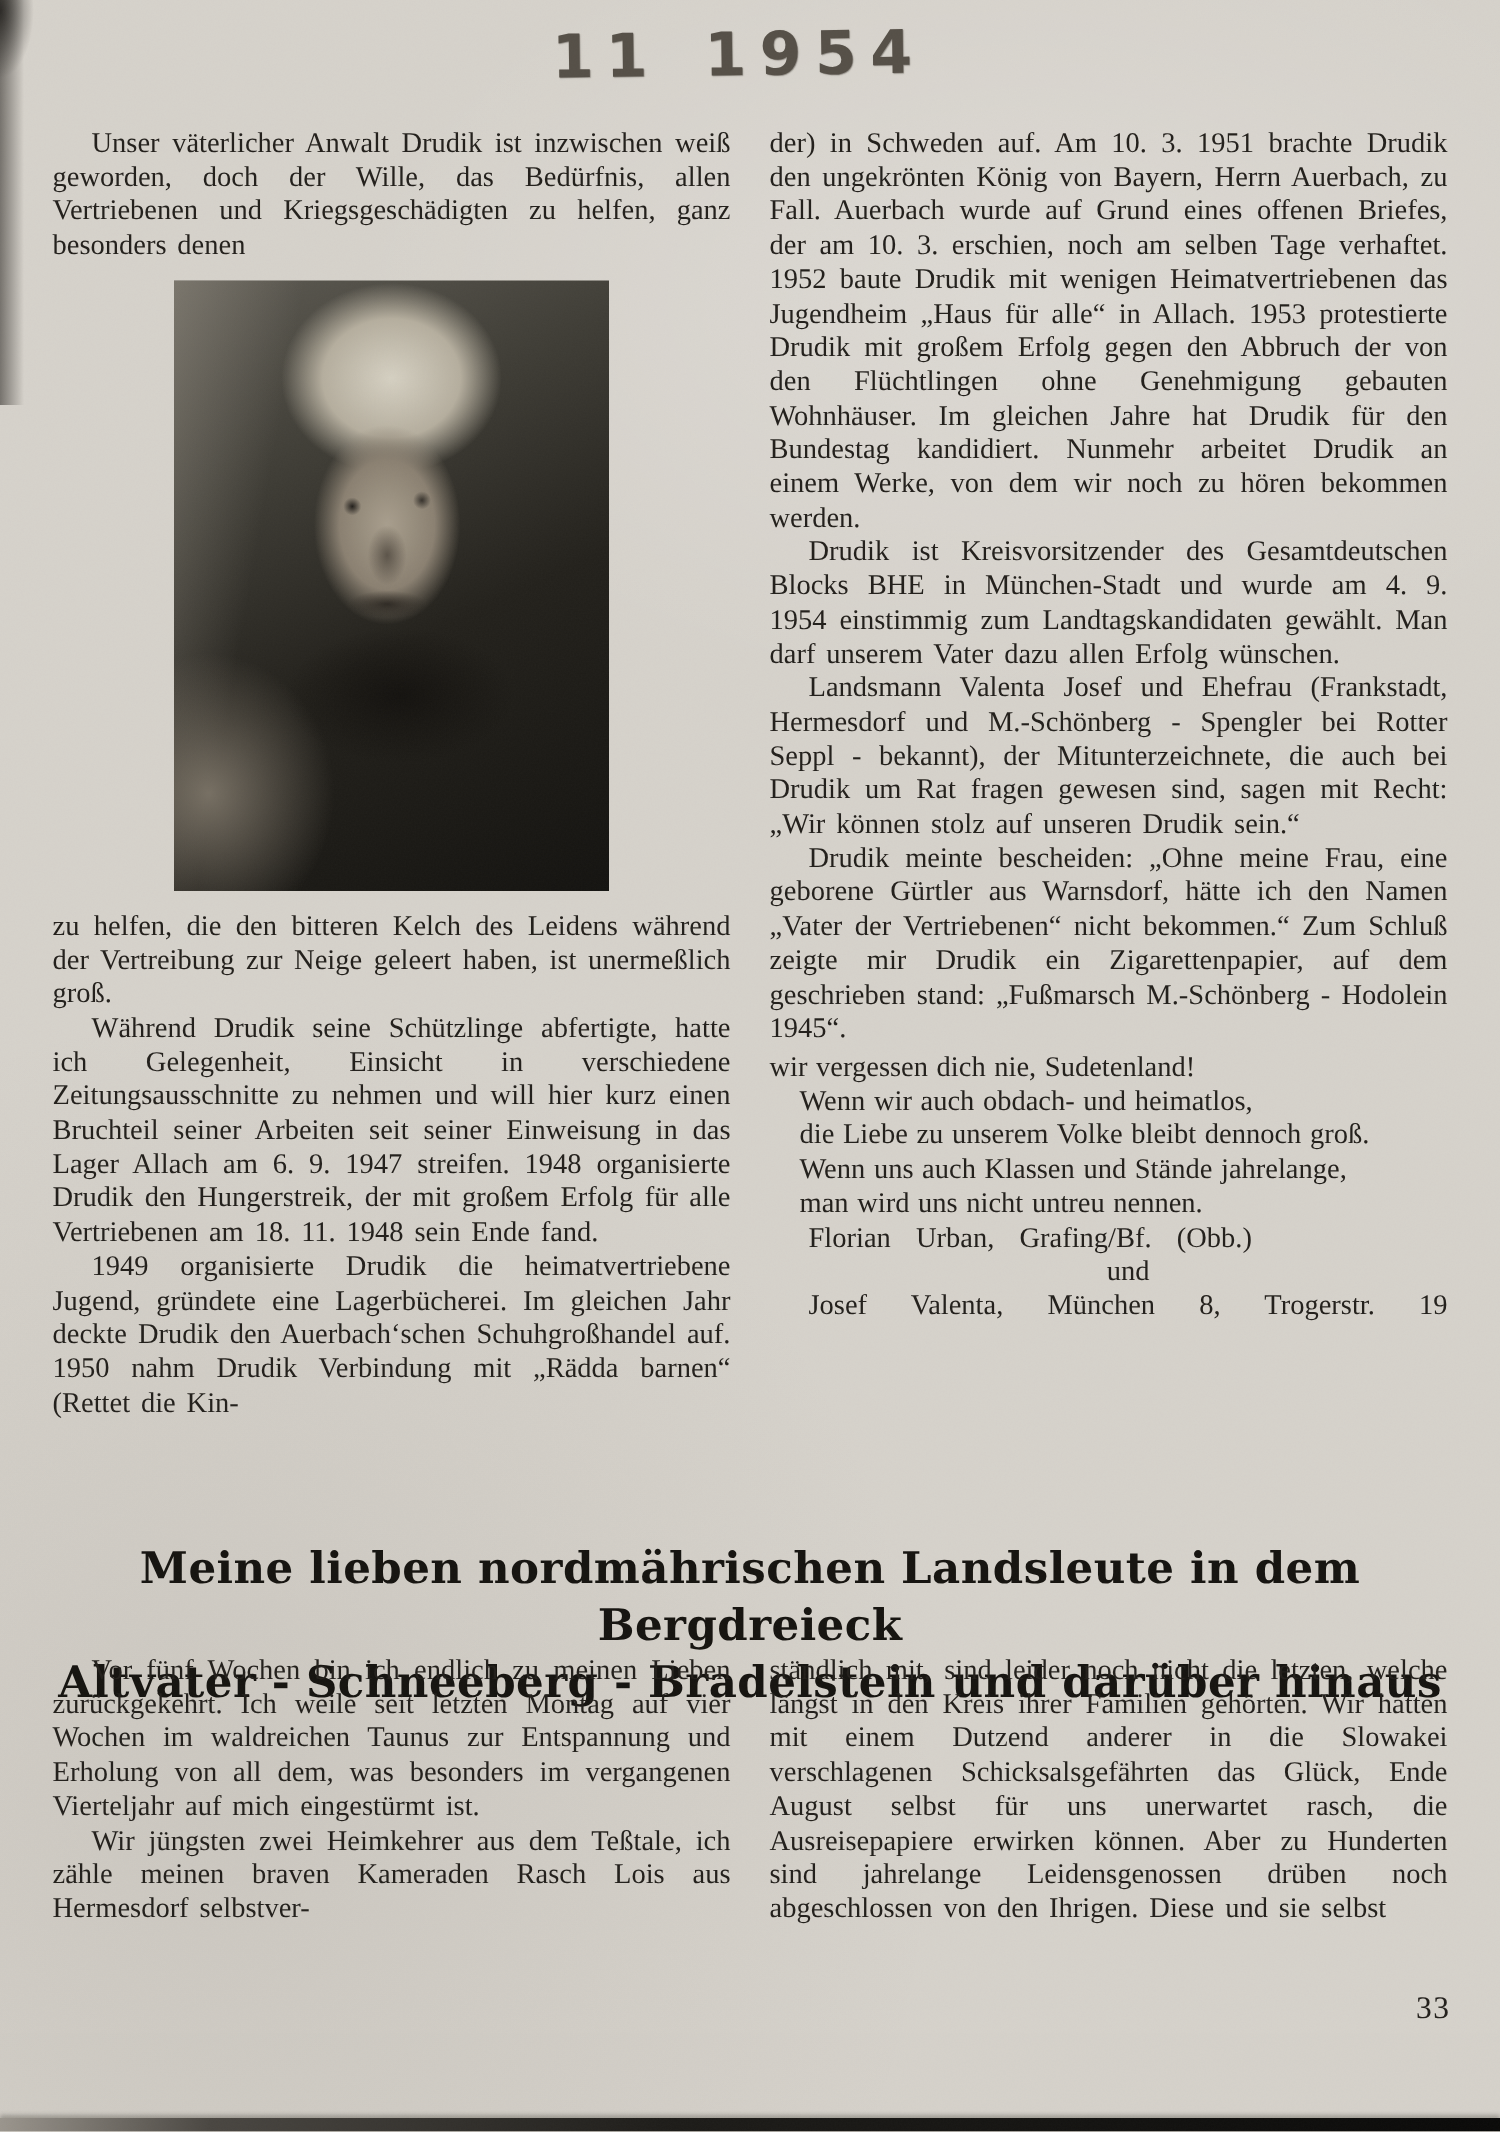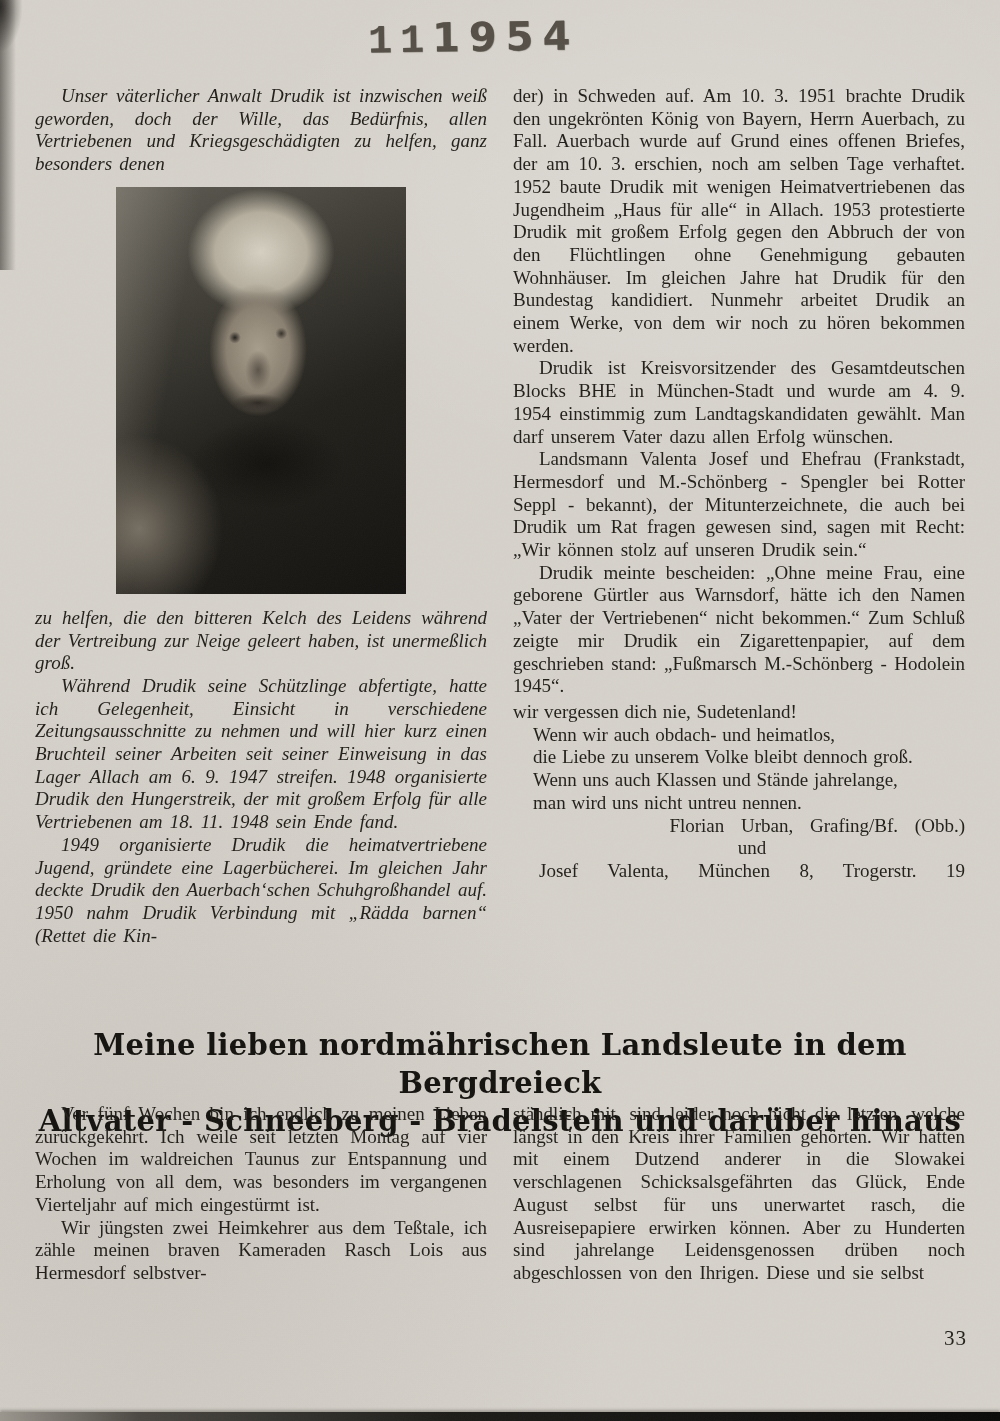--- a/index.html
+++ b/index.html
@@ -30,52 +30,52 @@
     background:linear-gradient(to right,#9b968e 0%,#4a4742 14%,#1d1c19 45%,#0a0a09 100%);
     box-shadow:0 -2px 3px rgba(60,56,50,0.35);
   }
   .stamp{
     position:absolute;left:368px;top:14px;
     font-family:"DejaVu Sans",sans-serif;font-weight:bold;font-size:40px;
     color:#554f47;transform:rotate(-0.8deg);
     text-shadow:0.5px 0.5px 0.8px rgba(70,64,57,0.55);
     white-space:nowrap;
   }
-  .stamp .m{letter-spacing:8px;font-family:Liberation Mono, monospace;}
+  .stamp .m{letter-spacing:8px;margin-right:30px;}
   .stamp .y{letter-spacing:9px;}
   .col{
     position:absolute;width:452px;
     font-size:19px;line-height:22.7px;
     text-align:justify;word-spacing:2.5px;
   }
   .col p{margin:0;text-indent:26px;hyphens:manual;}
   .col p + p{margin-top:0;}
   .col p.noindent{text-indent:0;}
-  .a1-left{left:35px;top:85px;font-style:italic;}
+  .a1-left{left:35px;top:85px;}
   .a1-right{left:513px;top:85px;}
   .a2-left{left:35px;top:1103px;}
   .a2-right{left:513px;top:1103px;}
   .photo{
     width:290px;height:407px;margin:11px auto 13px;
     background:
       radial-gradient(circle 6px at 41% 37%, rgba(15,13,11,0.85), rgba(15,13,11,0) 100%),
       radial-gradient(circle 6px at 57% 36%, rgba(15,13,11,0.7), rgba(15,13,11,0) 100%),
       radial-gradient(ellipse 26px 9px at 49% 53%, rgba(25,21,17,0.7), rgba(25,21,17,0) 100%),
       radial-gradient(ellipse 13px 20px at 49% 45%, rgba(40,34,28,0.55), rgba(40,34,28,0) 100%),
       radial-gradient(ellipse 66px 90px at 49% 40%, #a89e8d 0%, #8a8071 48%, rgba(80,74,64,0) 74%),
       radial-gradient(ellipse 102px 88px at 50% 16%, #d5d0c2 0%, #b5ae9e 45%, rgba(120,112,98,0) 72%),
       radial-gradient(ellipse 98px 58px at 52% 68%, rgba(18,16,13,0.85), rgba(18,16,13,0) 78%),
       radial-gradient(ellipse 135px 150px at 8% 84%, rgba(128,120,107,0.9), rgba(128,120,107,0) 62%),
       linear-gradient(100deg, rgba(165,158,146,0.4) 0%, rgba(165,158,146,0) 24%),
       linear-gradient(155deg, #5e5b53 0%, #403e37 28%, #23211c 58%, #141310 100%);
   }
   .poem{margin-top:3px;}
   .poem p{text-align:left;text-indent:0;word-spacing:1px;}
   .poem p + p{margin-top:0;margin-left:20px;}
-  .sig1{text-align:right;text-indent:0;word-spacing:12px;}
+  .sig1{text-align:left;text-indent:0;word-spacing:12px;}
   .sig2{text-align:center;text-indent:0;}
   .sig3{text-align:justify;text-align-last:justify;text-indent:0;word-spacing:6px;}
   .headline{
     position:absolute;left:0;top:1026px;width:1000px;text-align:center;
     font-family:"DejaVu Serif",serif;font-weight:bold;
     font-size:29px;line-height:38px;color:#15130f;letter-spacing:0.3px;
   }
   .page-number{
     position:absolute;right:33px;top:1326px;
     font-size:21px;letter-spacing:1px;

